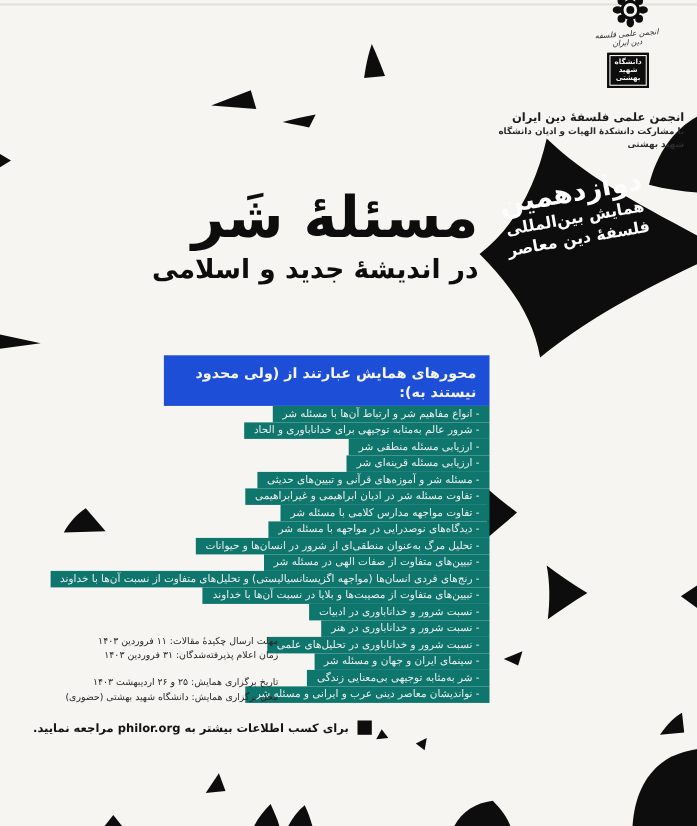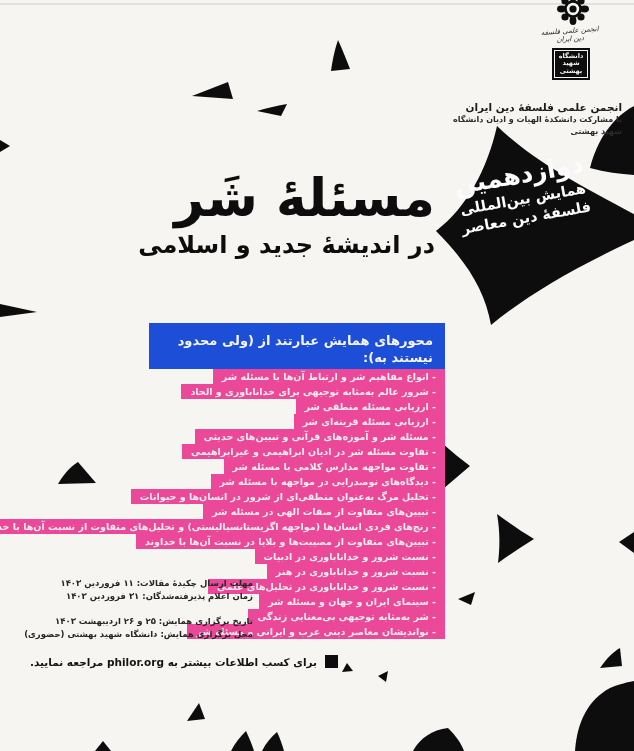--- a/index.html
+++ b/index.html
@@ -50,26 +50,26 @@
   .sub-title{font-size:24px;font-weight:bold;line-height:30px;margin-top:2px;}
   
   .topics{position:absolute;top:323px;right:189px;z-index:2;direction:rtl;}
   .topics-heading{
     background:#1d4ed8;color:#f5f5f5;box-sizing:border-box;width:296px;
     font-size:13px;font-weight:bold;line-height:17px;
     padding:9px 12px 3px 8px;text-align:right;
   }
   .topics-list{display:block;}
   .topic-bar{
-    background:#ec4899;color:#ededed;width:fit-content;margin-left:auto;margin-right:0;
-    font-size:9.5px;line-height:15px;padding:0 9px 0 9px;white-space:nowrap;font-weight:bold;
+    background:#0f766e;color:#ededed;width:fit-content;margin-left:auto;margin-right:0;
+    font-size:9.5px;line-height:15px;padding:0 9px 0 9px;white-space:nowrap;
   }
   
   .schedule{position:absolute;top:577px;right:381px;z-index:2;direction:rtl;text-align:right;color:#222;white-space:nowrap;}
-  .schedule .sched-line{font-size:8.5px;line-height:13px;font-weight:bold;color:#262626;}
+  .schedule .sched-line{font-size:8.5px;line-height:13px;font-weight:normal;color:#262626;}
   .schedule .group2{margin-top:12px;}
   
   .footer{
     position:absolute;top:655px;left:30px;z-index:2;
     direction:rtl;display:flex;align-items:center;gap:8px;white-space:nowrap;
   }
   .footer-square{width:13px;height:13px;background:#0d0d0d;flex:0 0 auto;}
   .footer-text{font-size:10.5px;font-weight:bold;color:#141414;}
   .footer-text .site{direction:ltr;unicode-bidi:embed;font-weight:bold;}
 </style>

